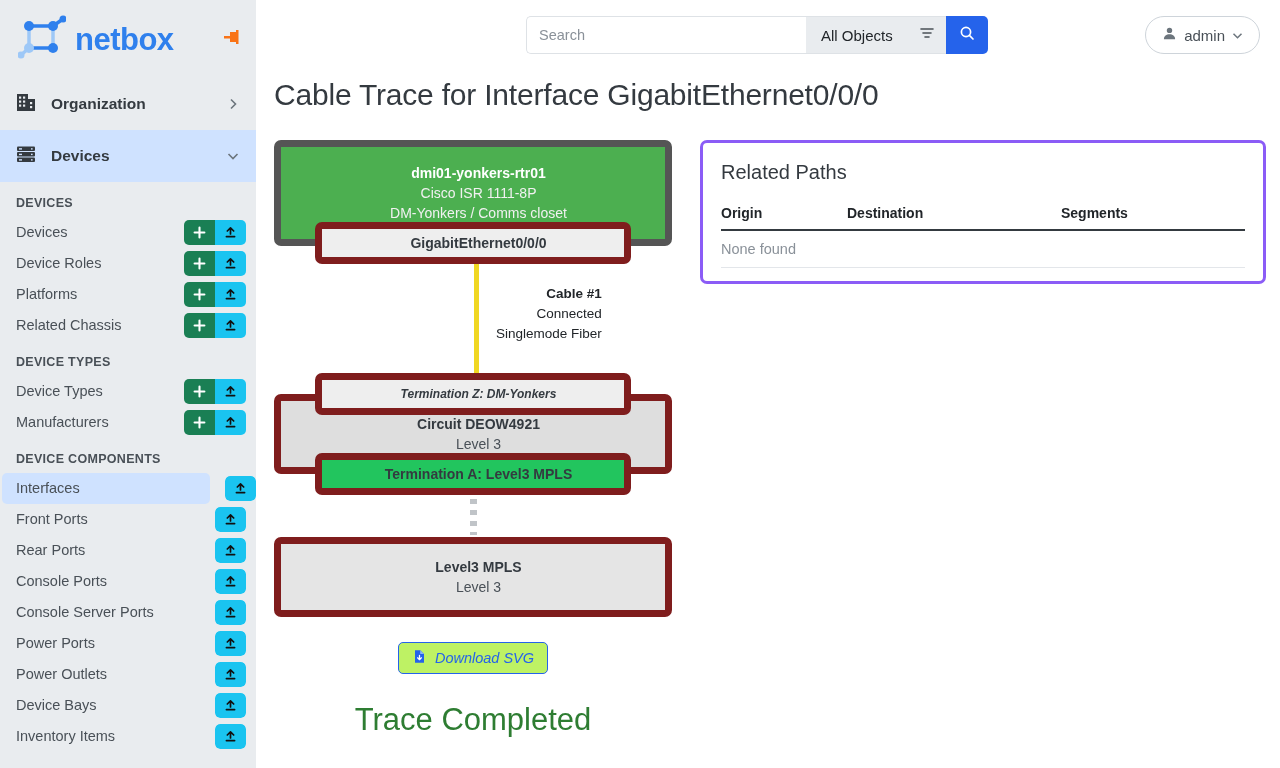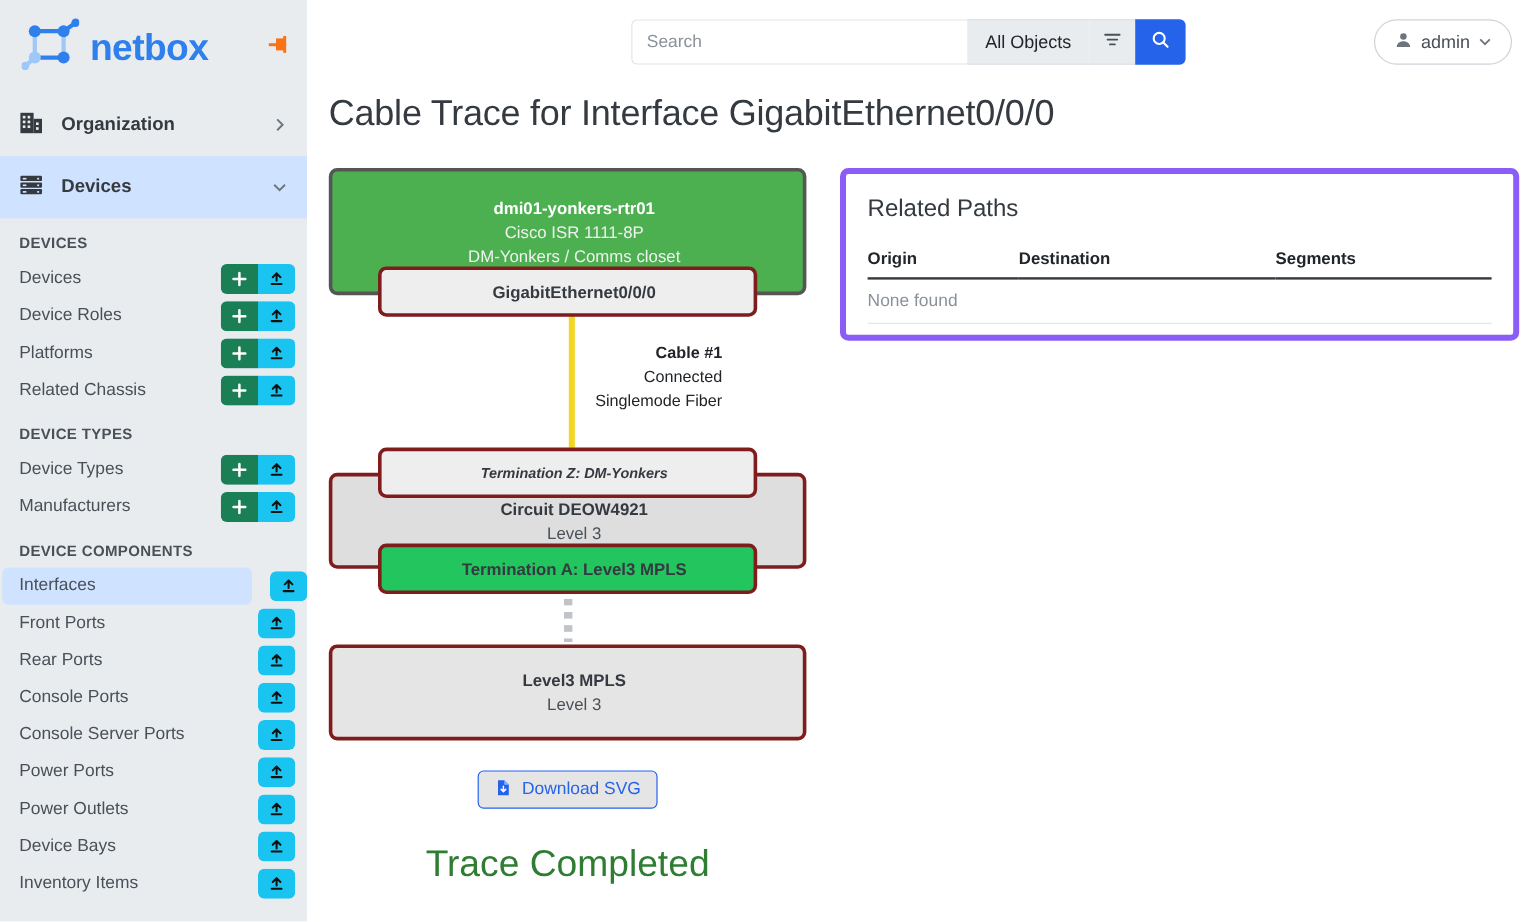--- a/index.html
+++ b/index.html
@@ -120,21 +120,21 @@
   .page-title {
     font-size: 30px; font-weight: 400; color: #343a40;
     padding: 8px 0 0 18px; letter-spacing: -0.2px;
   }
 
   .content { display: flex; padding: 28px 0 0 18px; gap: 28px; }
 
   
   .trace { width: 398px; position: relative; }
   .node {
-    border-radius: 7px; border: 3px solid #7f1d1d;
+    border-radius: 7px; border: 7px solid #7f1d1d;
     display: flex; flex-direction: column;
     align-items: center; justify-content: center;
     text-align: center;
     padding-left: 11px;
   }
   .node-device {
     background: #4caf50; height: 106px; width: 398px;
     gap: 4px; border-color: #555;
   }
   .node-device .t1 { font-size: 14px; font-weight: 700; color: #fff; }
@@ -192,32 +192,32 @@
     gap: 4px;
   }
   .node-provider .t1 { font-size: 14px; font-weight: 700; color: #343a40; }
   .node-provider .t2 { font-size: 14px; color: #495057; }
 
   .dl-wrap { display: flex; justify-content: center; margin-top: 25px; }
   .dl-btn {
     display: inline-flex; align-items: center; gap: 8px;
     height: 32px; padding: 0 13px;
     border: 1px solid #2563eb; border-radius: 5px;
-    background: #e5e5e5; color: #2563eb; font-size: 14.5px;
-    cursor: pointer; font-family: "Liberation Sans", sans-serif;
+    background: #bef264; color: #2563eb; font-size: 14.5px;
+    cursor: pointer; font-family: "Liberation Sans", sans-serif; font-style: italic;
   }
   .trace-done {
     text-align: center; margin-top: 28px;
     font-size: 31px; color: #2e7d32; font-weight: 400;
   }
 
   
   .card {
     width: 566px; height: 144px;
-    border: 5px solid #8b5cf6; border-radius: 7px;
+    border: 3px solid #8b5cf6; border-radius: 7px;
     background: #fff; padding: 18px 18px 0 18px;
   }
   .card-title {
     font-size: 20px; color: #343a40; font-weight: 400;
     margin-bottom: 21px;
   }
   table.paths { width: 100%; border-collapse: collapse; }
   table.paths th {
     text-align: left; font-size: 14px; font-weight: 700;
     color: #212529; padding: 0 0 8px 0;

